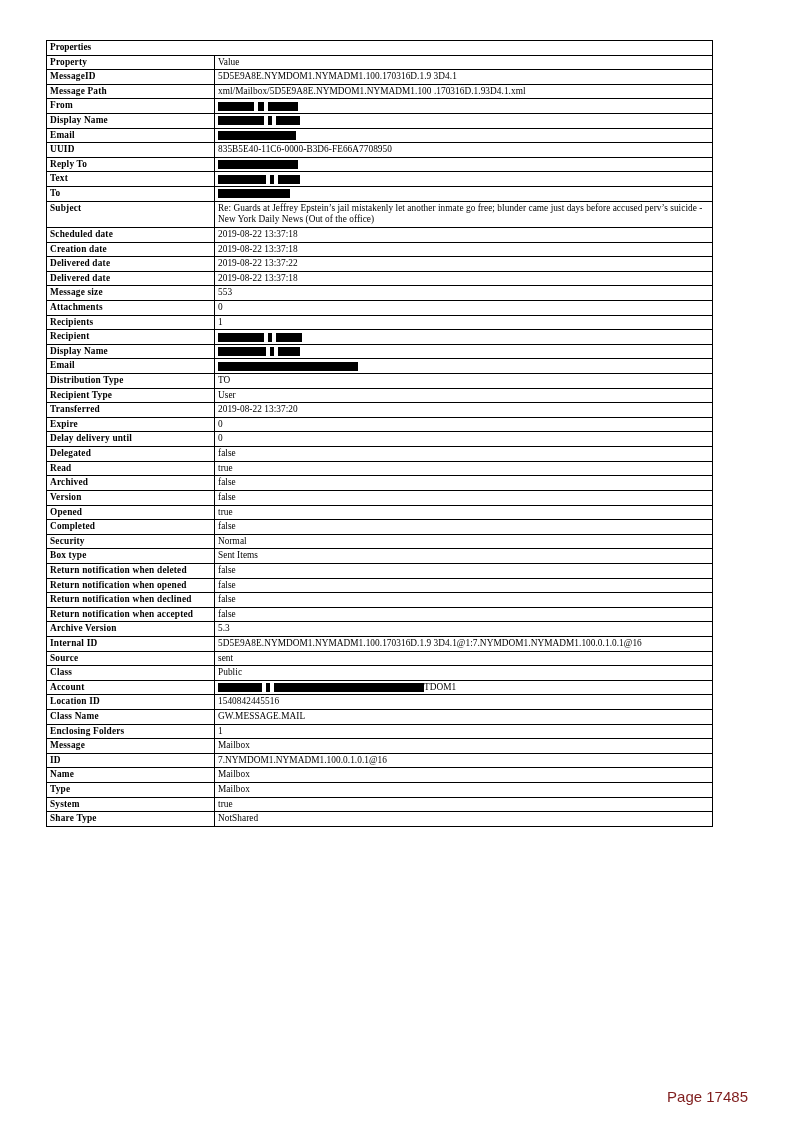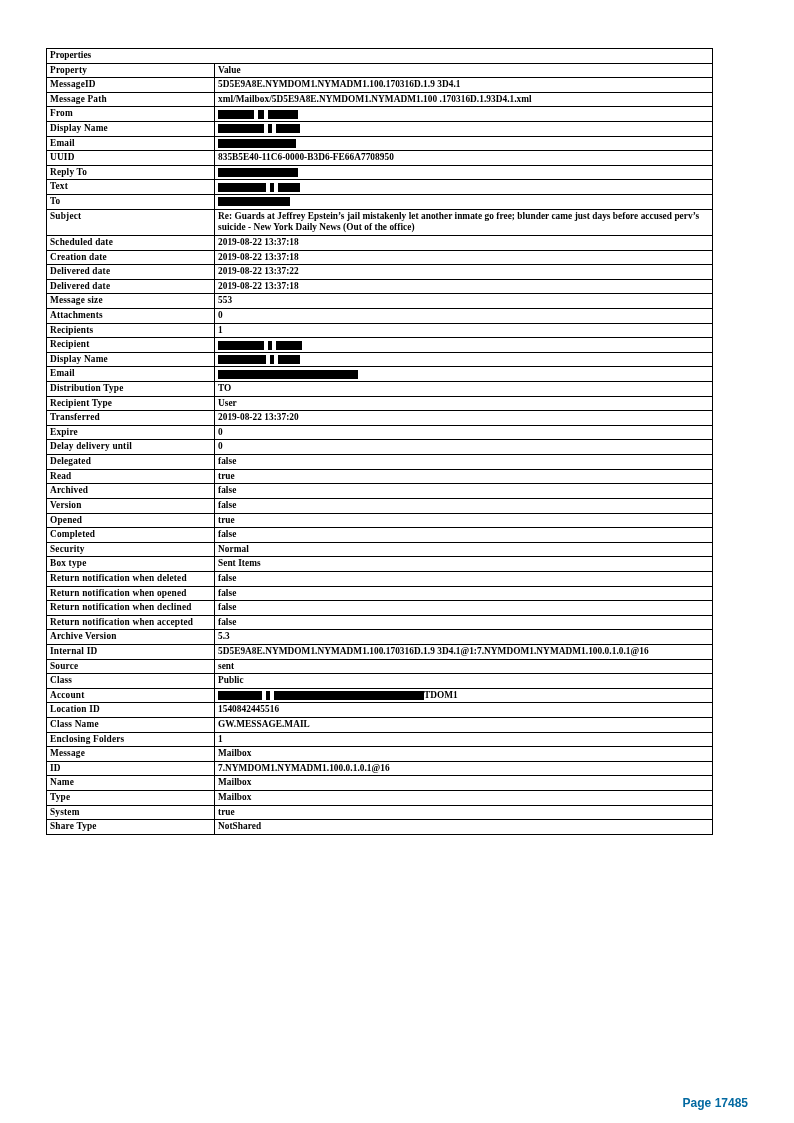--- a/index.html
+++ b/index.html
@@ -9,21 +9,21 @@
   }
   body {
     width: 794px;
     height: 1123px;
     font-family: "Liberation Serif", serif;
     color: #000000;
     position: relative;
   }
   .page {
     position: absolute;
-    left: 0; top: 12px;
+    left: 0; top: 4px;
     width: 794px;
     height: 910px;
   }
   table.props {
     position: absolute;
     left: 46px;
     top: 36px;
     width: 666px;
     border-collapse: collapse;
     table-layout: fixed;
@@ -38,21 +38,21 @@
     overflow-wrap: break-word;
   }
   td.label {
     width: 168px;
     font-weight: bold;
     font-size: 9.2px;
     letter-spacing: 0.2px;
   }
   td.value {
     width: 498px;
-    font-weight: bold;
+    font-weight: normal;
     letter-spacing: 0.05px;
   }
   td.header-full {
     font-weight: bold;
     font-size: 9.2px;
   }
   .indent1 { padding-left: 14px; }
   .indent2 { padding-left: 26px; }
   .vindent1 { padding-left: 12px; }
   .vindent3 { padding-left: 34px; }
@@ -68,23 +68,22 @@
     width: 4px;
     height: 9px;
     vertical-align: middle;
   }
   .rowtall td { padding-top: 2px; padding-bottom: 2px; }
   .footer {
     position: absolute;
     right: 46px;
     top: 1084px;
     font-family: "Liberation Sans", sans-serif;
-    font-size: 12px;
-    color: #0369a1;
-    font-weight: bold;
+    font-size: 15px;
+    color: #7f1d1d;
   }
 </style>
 </head>
 <body>
 
 <div class="page">
 
   <table class="props">
     <colgroup>
       <col style="width:168px">

